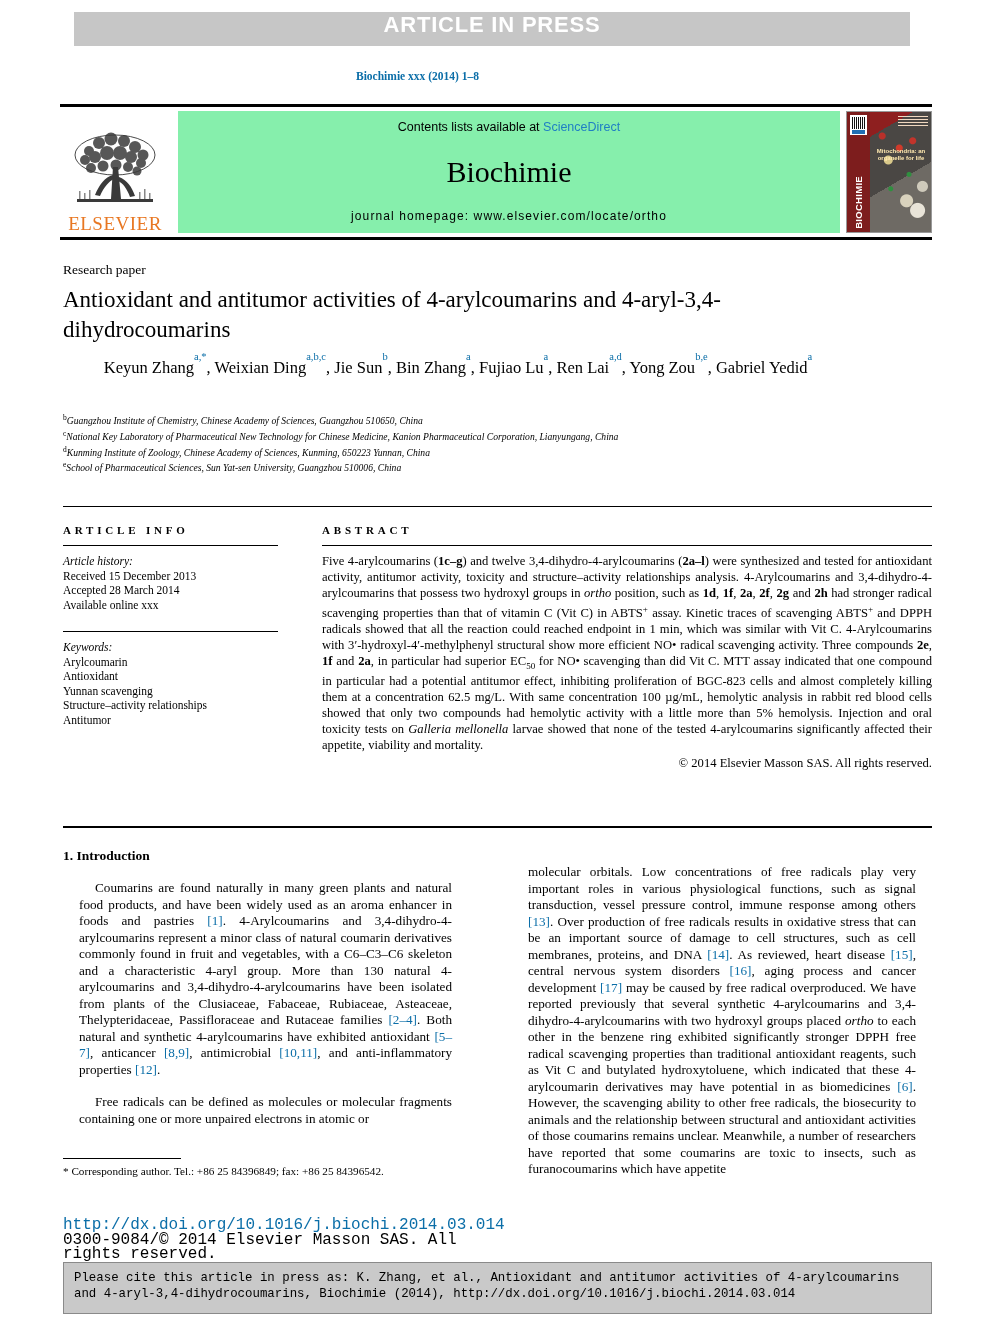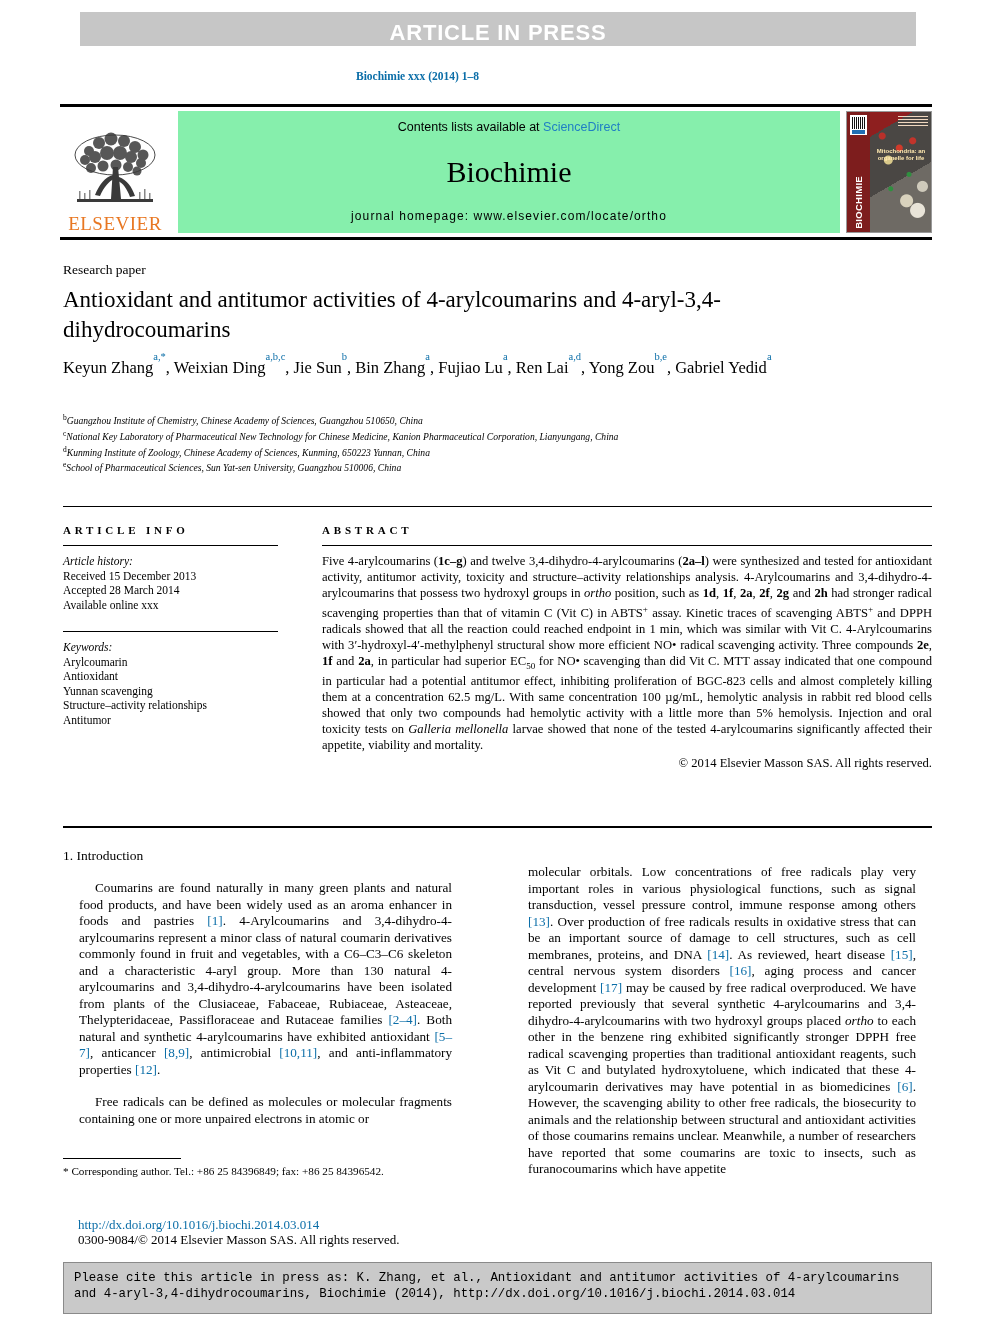--- a/index.html
+++ b/index.html
@@ -12,32 +12,32 @@
     height: 1323px;
     font-family: "Liberation Serif", serif;
     color: #000;
     position: relative;
     overflow: hidden;
   }
 
   
   .press-banner {
     position: absolute;
-    left: 80px;
+    left: 74px;
     top: 12px;
     width: 836px;
     height: 34px;
     background: #c6c6c6;
     color: #ffffff;
     font-family: "Liberation Sans", sans-serif;
     font-weight: bold;
     font-size: 22px;
     letter-spacing: 0.8px;
     display: flex;
-    align-items: flex-end;
+    align-items: flex-start;
     justify-content: center;
   }
 
   
   .journal-ref {
     position: absolute;
     top: 70px;
     left: 0;
     width: 835px;
     text-align: center;
@@ -206,20 +206,21 @@
     font-weight: normal;
     margin: 0;
   }
   .authors {
     position: absolute;
     left: 63px; top: 352px;
     width: 790px;
     font-family: "Liberation Serif", serif;
     font-size: 16.5px;
     line-height: 22px;
+    text-align: center;
   }
   .authors sup { color: #0b6ea8; font-size: 10.5px; top: -0.55em; position: relative; }
   .affils {
     position: absolute;
     left: 63px; top: 412px;
     width: 860px;
     font-family: "Liberation Serif", serif;
     font-style: italic;
     font-size: 9.6px;
     line-height: 12.6px;
@@ -302,21 +303,21 @@
     left: 63px; top: 848px;
     width: 405px;
   }
   .col-right {
     position: absolute;
     left: 512px; top: 848px;
     width: 420px;
   }
   .sec-title {
     font-family: "Liberation Serif", serif;
-    font-weight: normal;
+    font-weight: bold;
     font-size: 13.5px;
     margin: 0 0 13px 0;
   }
   .para {
     font-family: "Liberation Serif", serif;
     font-size: 13.2px;
     line-height: 16.5px;
     text-align: justify;
     margin: 16px;
     text-indent: 16px;
@@ -341,24 +342,24 @@
     font-size: 11.2px;
     line-height: 14px;
     padding-left: 10px;
     text-indent: -10px;
   }
   .footnote-text .em { font-style: italic; }
   .mail { color: #0b6ea8; }
 
   .doi-block {
     position: absolute;
-    left: 78px; top: 1218px;
+    left: 63px; top: 1218px;
     width: 440px;
-    font-family: Liberation Serif, serif;
-    font-size: 13px;
+    font-family: Liberation Mono, monospace;
+    font-size: 16px;
     line-height: 14.5px;
   }
   .doi-link { color: #0b6ea8; }
 
   
   .cite-box {
     position: absolute;
     left: 63px; top: 1262px;
     width: 869px;
     height: 52px;

